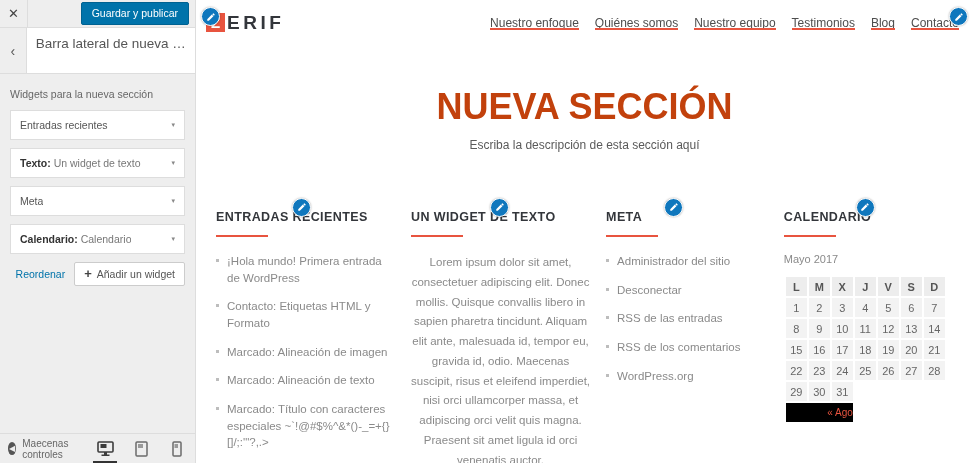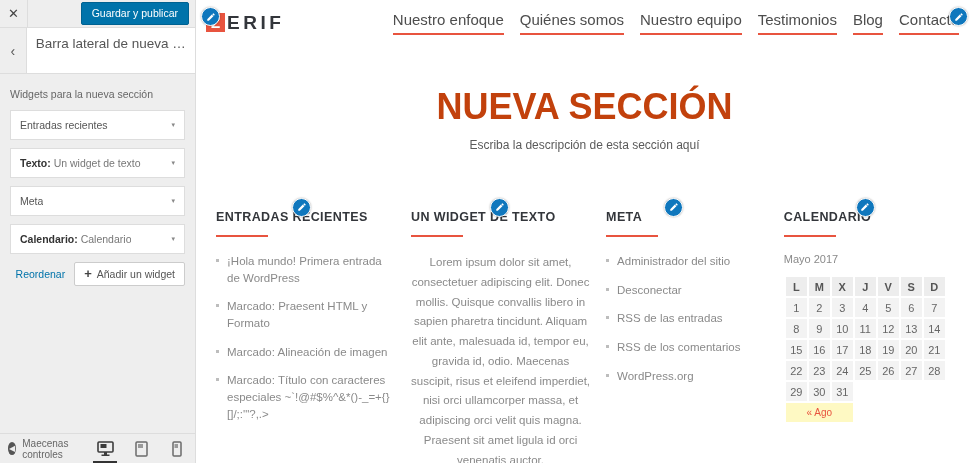--- a/index.html
+++ b/index.html
@@ -134,22 +134,22 @@
     display: flex; align-items: center; justify-content: center;
     line-height: 1; font-family: "Liberation Sans", sans-serif;
   }
   .brand-text {
     font-size: 19px; font-weight: bold; letter-spacing: 3.5px;
     color: #33363b; margin-left: 2px; line-height: 1;
   }
 
   .site-nav { display: flex; align-items: center; gap: 16px; padding-right: 8px; }
   .nav-link {
-    font-size: 15px; color: #4d4d4d; cursor: pointer;
-    position: relative; padding-bottom: 7px; white-space: nowrap;
+    font-size: 12px; color: #4d4d4d; cursor: pointer;
+    position: relative; white-space: nowrap;
   }
   .nav-link::after {
     content: ""; position: absolute; left: 0; right: 0; bottom: 0;
     height: 2px; background: #e8543f;
   }
 
   
   .pencil {
     width: 19px; height: 19px; border-radius: 50%;
     background: #0f77bd; border: 1.5px solid #fff;
@@ -211,21 +211,21 @@
   table.cal th {
     background: #ededed; color: #555; font-size: 11px; font-weight: bold;
     width: 21px; height: 19px; text-align: center;
   }
   table.cal td {
     background: #f3f3f3; color: #666; font-size: 11px;
     width: 21px; height: 19px; text-align: center;
   }
   table.cal td.empty { background: transparent; }
   table.cal td.prev {
-    color: #e8543f; font-size: 10px; background: #fef9c3;
+    color: #e8543f; font-size: 10px; background: #000000; text-align: right;
   }
 </style>
 </head>
 <body>
 
 <div id="app">
 
   <aside id="customizer">
 
     <div class="cz-topbar">
@@ -342,22 +342,23 @@
           <div class="w-heading">ENTRADAS RECIENTES</div>
           <div class="pencil" style="left:76px; top:-12px;">
             <svg viewBox="0 0 24 24" fill="#ffffff">
                 <path d="M3 17.2V21h3.8L17.8 10 14 6.2 3 17.2zM20.7 7.1c.4-.4.4-1 0-1.4l-2.4-2.4c-.4-.4-1-.4-1.4 0l-1.9 1.9 3.8 3.8 1.9-1.9z"></path>
               </svg>
           </div>
         </div>
         <div class="w-rule"></div>
         <ul class="w-list">
           <li>¡Hola mundo! Primera entrada de WordPress</li>
-          <li>Marcado: Praesent HTML y Formato</li>
+          <li>Contacto: Etiquetas HTML y Formato</li>
           <li>Marcado: Alineación de imagen</li>
+          <li>Marcado: Alineación de texto</li>
           <li>Marcado: Título con caracteres especiales ~`!@#$%^&amp;*()-_=+{}[]/;:'"?,.&gt;</li>
         </ul>
       </div>
 
       <div class="wcol c2">
         <div class="wtitle-head">
           <div class="w-heading">UN WIDGET DE TEXTO</div>
           <div class="pencil" style="left:79px; top:-12px;">
             <svg viewBox="0 0 24 24" fill="#ffffff">
                 <path d="M3 17.2V21h3.8L17.8 10 14 6.2 3 17.2zM20.7 7.1c.4-.4.4-1 0-1.4l-2.4-2.4c-.4-.4-1-.4-1.4 0l-1.9 1.9 3.8 3.8 1.9-1.9z"></path>

